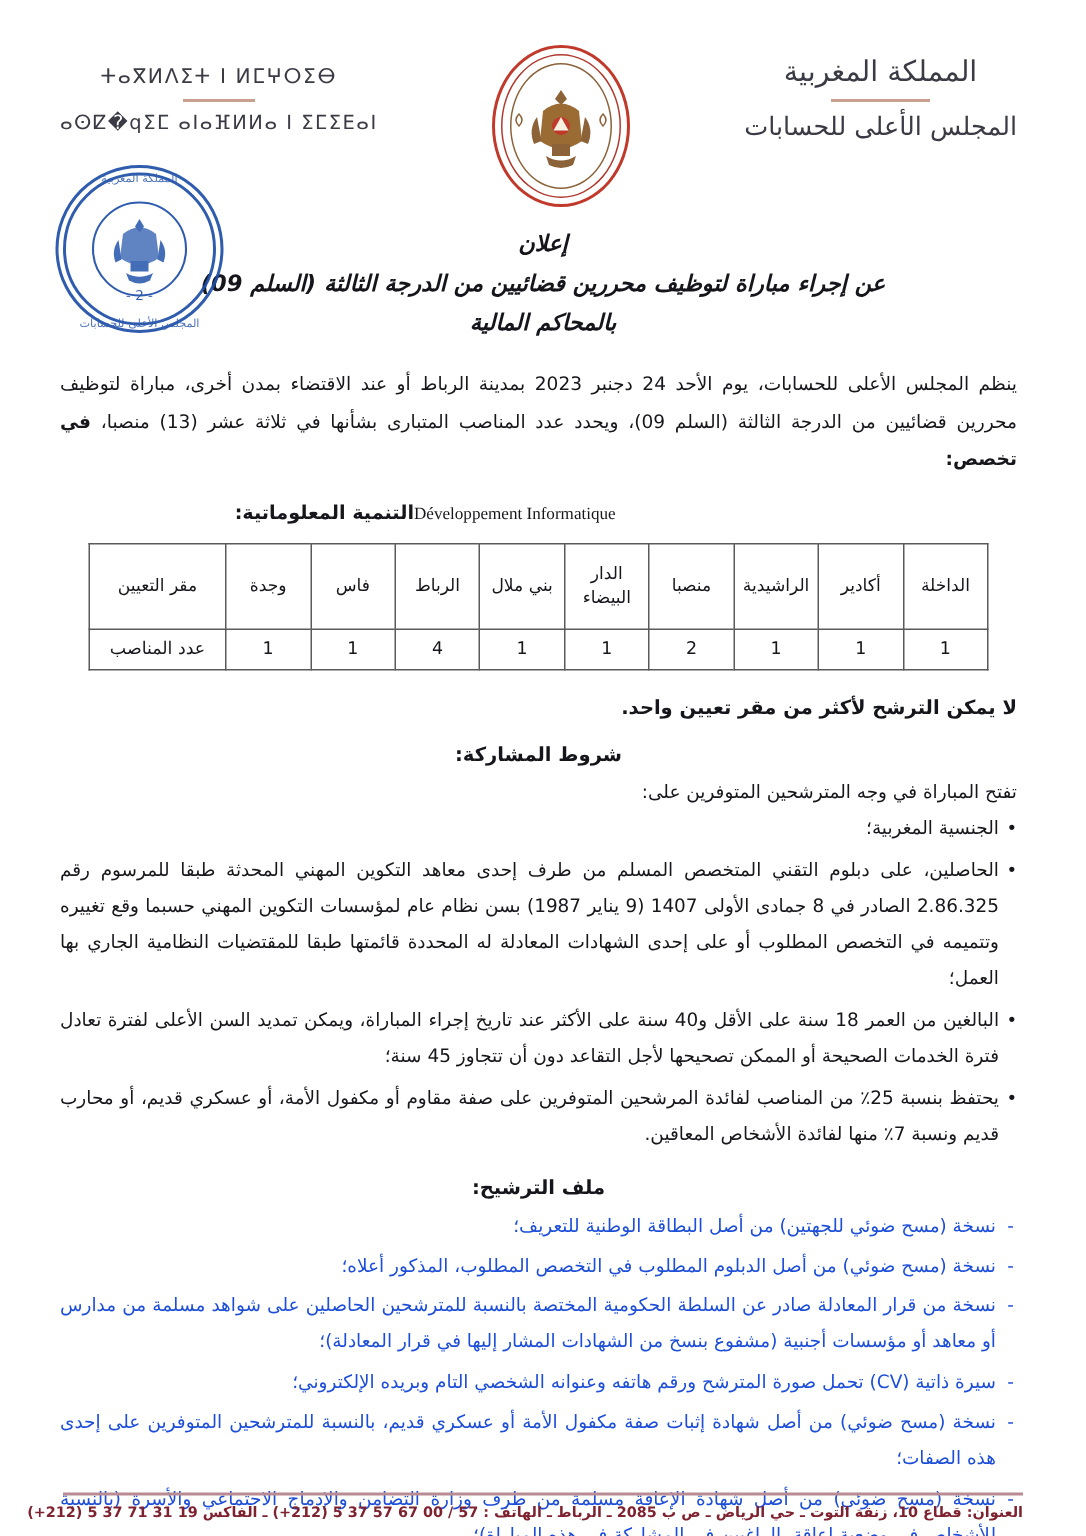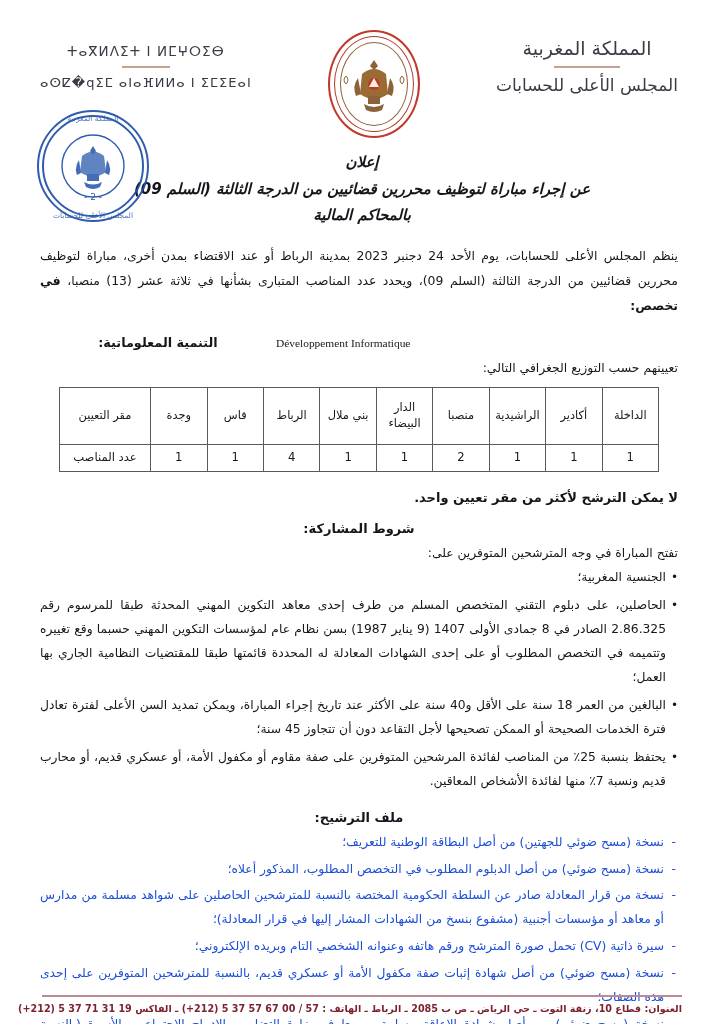--- a/index.html
+++ b/index.html
@@ -112,21 +112,21 @@
 
   .spec-row{
     display:flex;
     align-items:baseline;
     justify-content:flex-start;
     margin:16px 0 0 0;
     gap:0;
   }
   .spec-label{
     font-size:12.8px;font-weight:700;color:#16161c;
-    width:236px;text-align:center;
+    width:236px;text-align:right;
   }
   .spec-fr{
     direction:ltr;
     font-family:"Liberation Serif","DejaVu Serif",serif;
     font-size:11.4px;
     color:#16161c;
     text-align:left;
     flex:1;
     padding-right:18px;
   }
@@ -313,21 +313,20 @@
 
   <div class="content">
 
     <p class="para"><span>ينظم المجلس الأعلى للحسابات، يوم الأحد 24 دجنبر 2023 بمدينة الرباط أو عند الاقتضاء بمدن أخرى، مباراة لتوظيف محررين قضائيين من الدرجة الثالثة (السلم 09)، ويحدد عدد المناصب المتبارى بشأنها في ثلاثة عشر (13) منصبا، </span><span class="b">في تخصص:</span></p>
 
     <div class="spec-row">
       <div class="spec-fr">Développement Informatique</div>
       <div class="spec-label">التنمية المعلوماتية:</div>
     </div>
 
-    <div class="assign-line">تعيينهم حسب التوزيع الجغرافي التالي:</div>
 
     <table class="posts">
       <tbody>
         <tr class="head">
           <td>الداخلة</td>
           <td>أكادير</td>
           <td>الراشيدية</td>
           <td>منصبا</td>
           <td>الدار البيضاء</td>
           <td>بني ملال</td>

